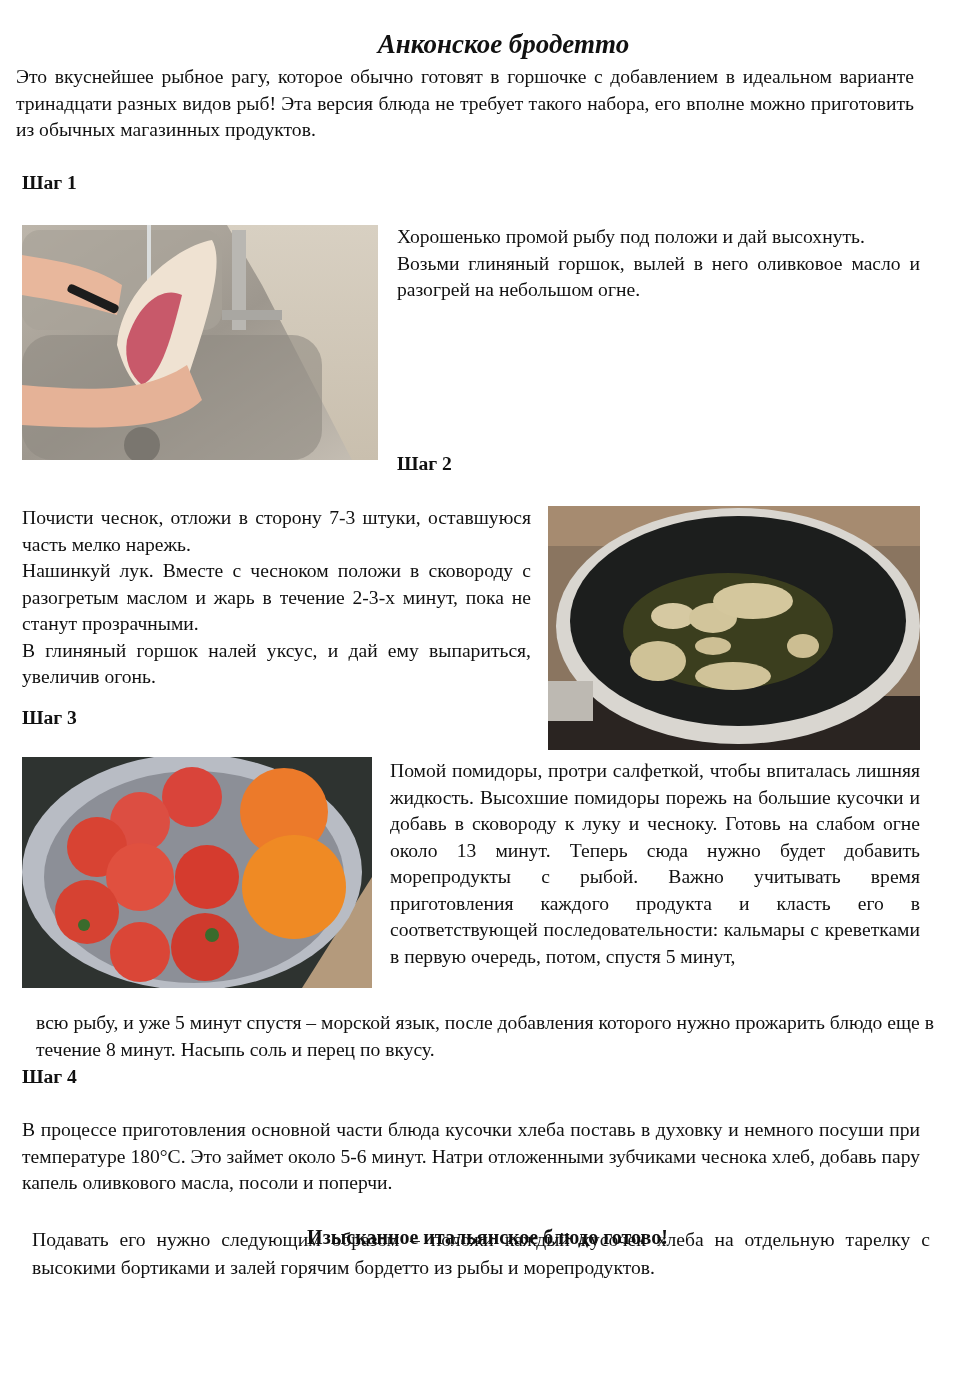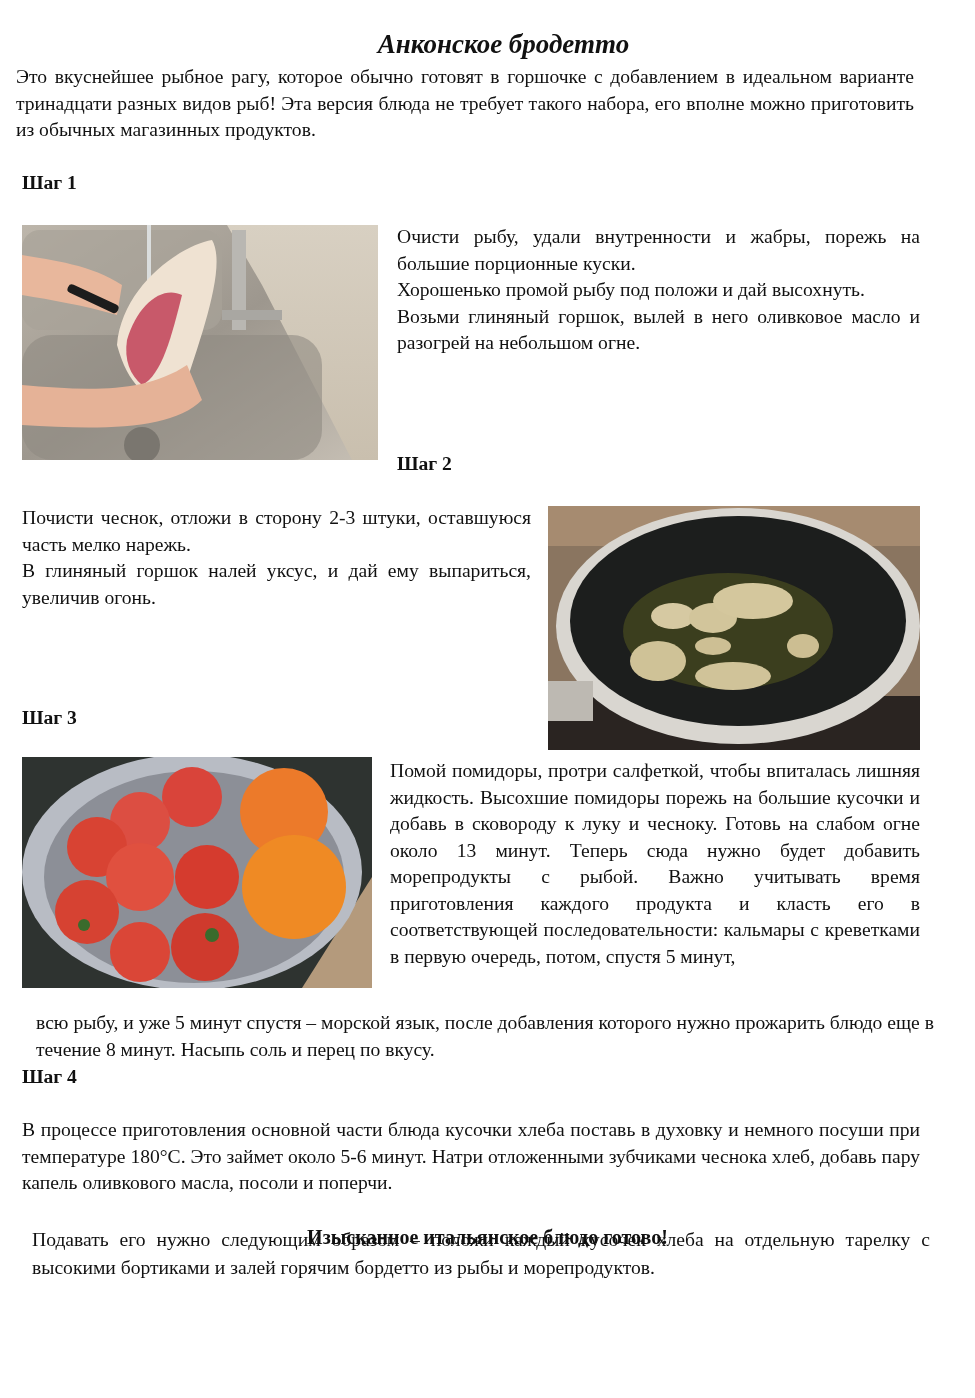--- a/index.html
+++ b/index.html
@@ -45,29 +45,29 @@
     <path d="M95,120 C100,60 160,20 190,15 C205,40 180,110 160,170 C140,180 110,175 95,120 Z" fill="#efe2d2"></path>
     <path d="M105,115 C115,80 140,60 160,70 C150,110 140,150 120,160 C108,150 102,135 105,115 Z" fill="#c8596a"></path>
     <path d="M0,30 C30,35 70,40 100,60 L95,90 C60,80 30,75 0,70 Z" fill="#e8b79c"></path>
     <rect x="48" y="58" width="55" height="9" rx="4" transform="rotate(25 48 58)" fill="#1c1c1c"></rect>
     <path d="M0,160 C60,165 120,170 165,140 L180,175 C150,205 80,205 0,200 Z" fill="#e5b297"></path>
     <circle cx="120" cy="220" r="18" fill="#7a766f"></circle>
   </svg>
 </div>
 
 <div class="abs para" style="left:397px; width:523px; top:224px;">
-  <div>Очисти рыбу, удали внутренности и жабры, порежь на большие порционные куски.</div>
   <div>Хорошенько промой рыбу под положи и дай высохнуть.</div>
   <div>Возьми глиняный горшок, вылей в него оливковое масло и разогрей на небольшом огне.</div>
 </div>
 
 <div class="abs step" style="left:397px; top:451px;">Шаг 2</div>
 
 <div class="abs para" style="left:22px; width:509px; top:505px;">
-  <div>Почисти чеснок, отложи в сторону 2-3 штуки, оставшуюся часть мелко нарежь.</div>
+  <div>Почисти чеснок, отложи в сторону 7-3 штуки, оставшуюся часть мелко нарежь.</div>
+  <div>Нашинкуй лук. Вместе с чесноком положи в сковороду с разогретым маслом и жарь в течение 2-3-х минут, пока не станут прозрачными.</div>
   <div>В глиняный горшок налей уксус, и дай ему выпариться, увеличив огонь.</div>
 </div>
 
 <div class="abs photo" style="left:548px; top:506px; width:372px; height:244px;">
   <svg viewBox="0 0 372 244" preserveAspectRatio="none">
     <rect width="372" height="244" fill="#8a7560"></rect>
     <rect x="0" y="0" width="372" height="40" fill="#a68b70"></rect>
     <rect x="0" y="190" width="372" height="54" fill="#2a2421"></rect>
     <ellipse cx="190" cy="120" rx="182" ry="118" fill="#d9d6d0"></ellipse>
     <ellipse cx="190" cy="115" rx="168" ry="105" fill="#1c1e1d"></ellipse>

